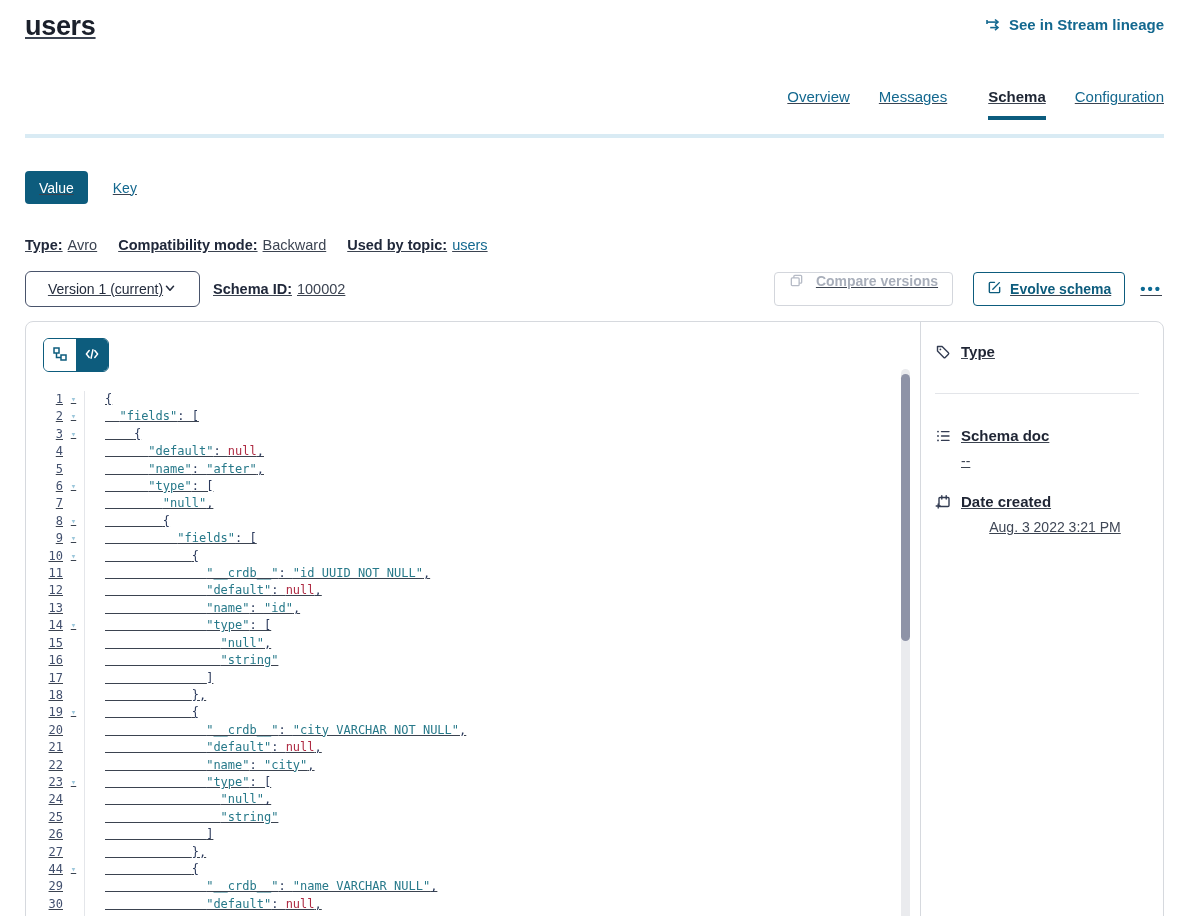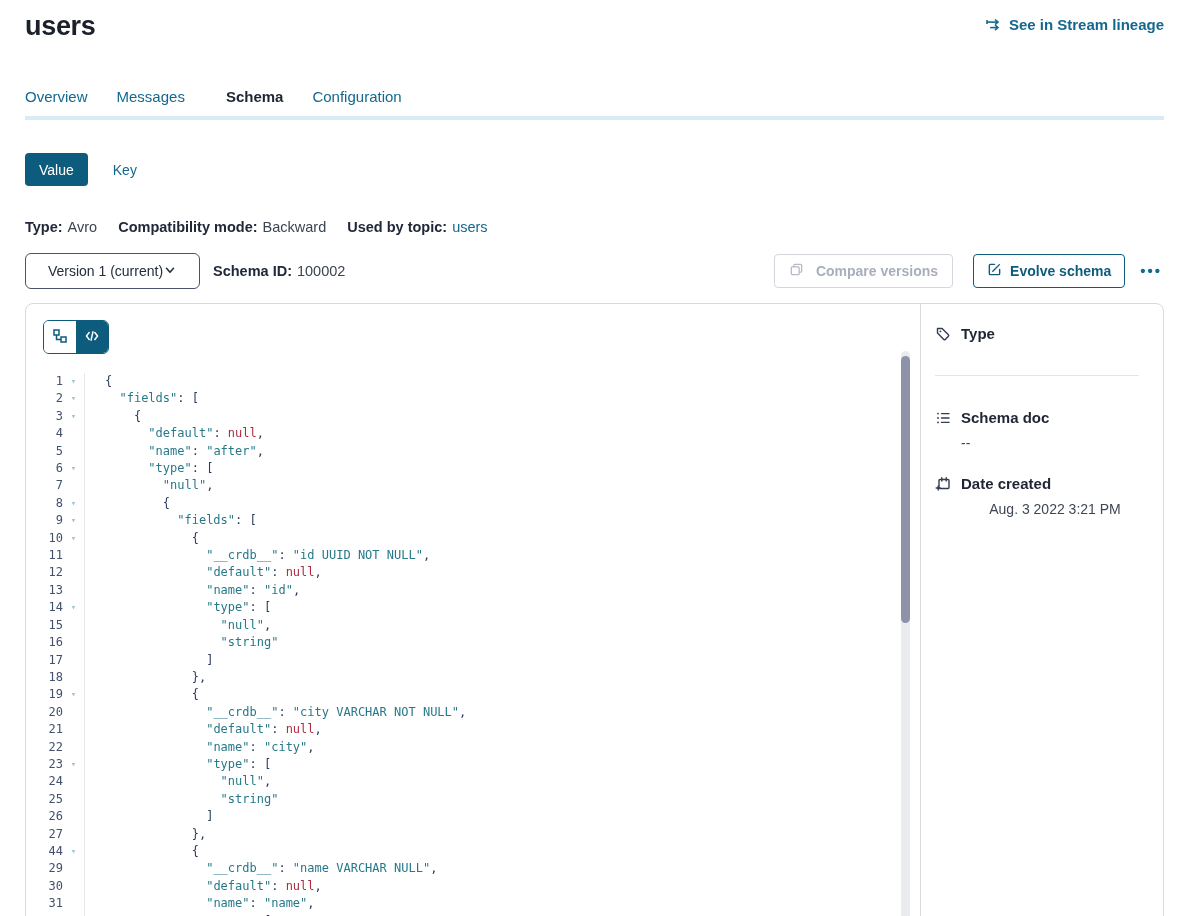--- a/index.html
+++ b/index.html
@@ -1,28 +1,28 @@
 <!DOCTYPE html>
 <html><head>
 <meta charset="utf-8">
 <style>
   * { margin:0; padding:0; box-sizing:border-box; }
   html,body { width:1189px; height:916px; overflow:hidden; background:#fff;
     font-family:"Liberation Sans", sans-serif; color:#3b4350; }
-  .page { position:relative; width:1189px; height:882px; }
+  .page { position:relative; width:1189px; height:882px;text-decoration:underline; }
 
   
   .header { position:relative; padding:10px 25px 0 25px; }
   .page-title { font-size:27px; font-weight:700; color:#1b202b; letter-spacing:-0.3px; line-height:32px; }
   .lineage-link { position:absolute; top:16px; right:25px; display:flex; align-items:center; gap:7px;
     color:#13688f; font-size:15px; font-weight:600; cursor:pointer; text-decoration:none; }
   .lineage-link svg { display:block; }
 
   
-  .tabs { position:relative; display:flex; gap:29px; margin:46px 25px 0 25px; padding-bottom:10px; }
+  .tabs { position:relative; display:flex; gap:29px; margin:46px 25px 0 25px; padding-bottom:28px;justify-content:flex-end; }
   .tab { font-size:15px; font-weight:500; color:#13688f; cursor:pointer; position:relative; line-height:18px; }
   .tab.active { color:#1d2533; font-weight:600;margin-left:12px; }
   .tab.active::after { content:""; position:absolute; left:0; right:0; bottom:-14px; height:4px; background:#0c5c7e; }
   .tab-track { position:absolute; left:0; right:0; bottom:-4px; height:4px; background:#d9ebf4; }
 
   
   .vk-row { display:flex; align-items:center; margin:37px 25px 0 25px; }
   .btn-value { background:#0d5c7d; color:#fff; border:none; border-radius:4px; height:33px;
     padding:0 14px; font-size:14px; font-weight:500; font-family:inherit; cursor:pointer; }
   .key-link { margin-left:25px; color:#13688f; font-size:14px; font-weight:500; cursor:pointer; }
@@ -33,21 +33,21 @@
   .meta-label { font-weight:700; color:#20283a; }
   .meta-value { color:#3c4452; }
   .meta-value.link { color:#13688f; cursor:pointer; }
 
   
   .version-row { display:flex; align-items:center; margin:18px 25px 0 25px; }
   .version-select { width:175px; height:36px; border:1px solid #49536b; border-radius:6px;
     display:flex; align-items:center; justify-content:center; padding:0 12px;
     font-size:14px; color:#242c3d; cursor:pointer; background:#fff; }
   .schema-id { display:flex; gap:5px; margin-left:13px; font-size:14.5px; }
-  .btn-compare { margin-left:auto; display:flex; align-items:center; gap:12px; height:34px;
+  .btn-compare { margin-left:auto; display:flex; align-items:flex-start; gap:12px; height:34px;
     border:1px solid #d3d6dc; border-radius:4px; background:#fff; padding:0 14px;
     color:#a8aeba; font-size:14px; font-weight:600; font-family:inherit; cursor:default; }
   .btn-evolve { margin-left:20px; display:flex; align-items:center; gap:8px; height:34px;
     border:1px solid #0d5c7d; border-radius:4px; background:#fff; padding:0 13px;
     color:#0d5c7d; font-size:14px; font-weight:700; font-family:inherit; cursor:pointer; }
   .btn-more { margin-left:13px; border:none; background:none; color:#0d6a93;
     font-size:15px; font-weight:700; letter-spacing:2px; cursor:pointer; line-height:10px; padding:4px 2px; }
 
   
   .panel { display:flex; margin:14px 25px 0 25px; height:618px;

